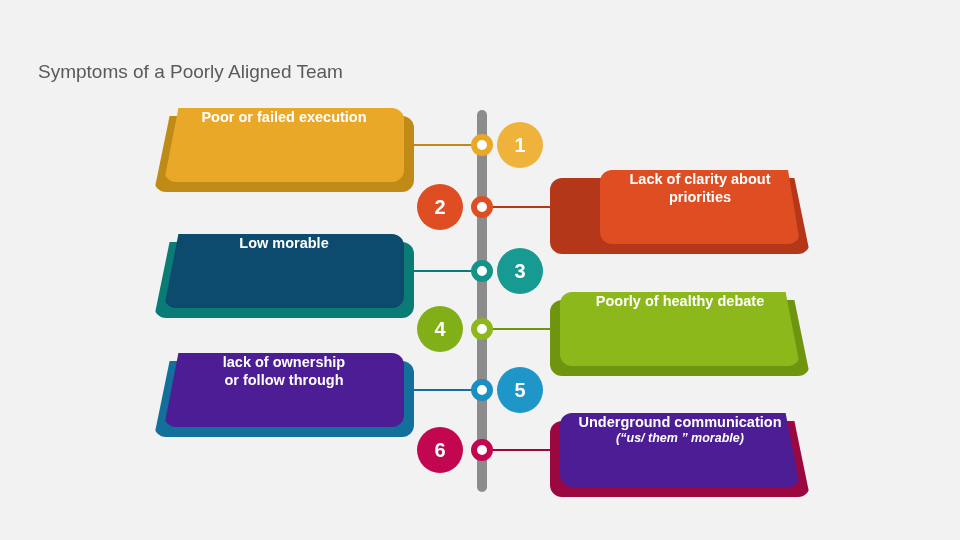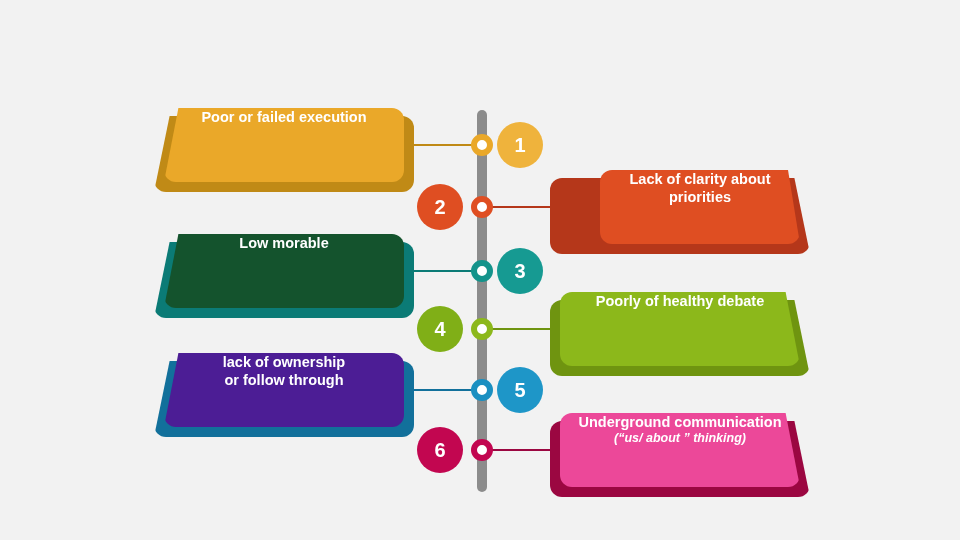--- a/index.html
+++ b/index.html
@@ -85,20 +85,21 @@
            border-radius:12px;}
 
   .banner .shape{border-radius:12px;}
   .sub{display:block;font-style:italic;font-weight:bold;font-size:12.5px;}
 </style>
 </head>
 <body>
 
 <div class="slide">
 
+  <div class="subtitle">Symptoms of a Poorly Aligned Team</div>
 
   <div class="spine"></div>
 
   <div id="rows">
       <div class="row left" style="top: 145px;">
         <div class="conn" style="background: rgb(192, 138, 22);"></div>
         <div class="banner">
           <div class="back clipL" style="background: rgb(192, 138, 22);"></div>
           <div class="shape clipL" style="background: rgb(234, 168, 41);">
             <span>Poor or failed execution</span>
@@ -115,21 +116,21 @@
             <span>Lack of clarity about priorities</span>
           </div>
         </div>
         <div class="node" style="border-color: rgb(223, 78, 34);"></div>
         <div class="badge" style="background: rgb(223, 78, 34);">2</div>
       </div>
       <div class="row left" style="top: 271px;">
         <div class="conn" style="background: rgb(11, 123, 118);"></div>
         <div class="banner">
           <div class="back clipL" style="background: rgb(11, 123, 118);"></div>
-          <div class="shape clipL" style="background: #14532d;">
+          <div class="shape clipL" style="background: #0c4a6e;">
             <span>Low morable</span>
           </div>
         </div>
         <div class="node" style="border-color: rgb(20, 147, 139);"></div>
         <div class="badge" style="background: rgb(22, 154, 146);">3</div>
       </div>
       <div class="row right" style="top: 329px;">
         <div class="conn" style="background: rgb(111, 148, 16);"></div>
         <div class="banner">
           <div class="back clipR" style="background: rgb(111, 148, 16);"></div>
@@ -148,22 +149,22 @@
             <span>lack of ownership<br>or follow through</span>
           </div>
         </div>
         <div class="node" style="border-color: rgb(26, 143, 193);"></div>
         <div class="badge" style="background: rgb(30, 150, 200);">5</div>
       </div>
       <div class="row right" style="top: 450px;">
         <div class="conn" style="background: rgb(155, 7, 65);"></div>
         <div class="banner">
           <div class="back clipR" style="background: rgb(155, 7, 65);"></div>
-          <div class="shape clipR" style="background: #ec4899;">
-            <span>Underground communication<br><span class="sub">(“us/ about ” thinking)</span></span>
+          <div class="shape clipR" style="background: #4c1d95;">
+            <span>Underground communication<br><span class="sub">(“us/ them ” morable)</span></span>
           </div>
         </div>
         <div class="node" style="border-color: rgb(194, 6, 80);"></div>
         <div class="badge" style="background: rgb(194, 6, 80);">6</div>
       </div>
     </div>
 
 </div>
 
 </body></html>

